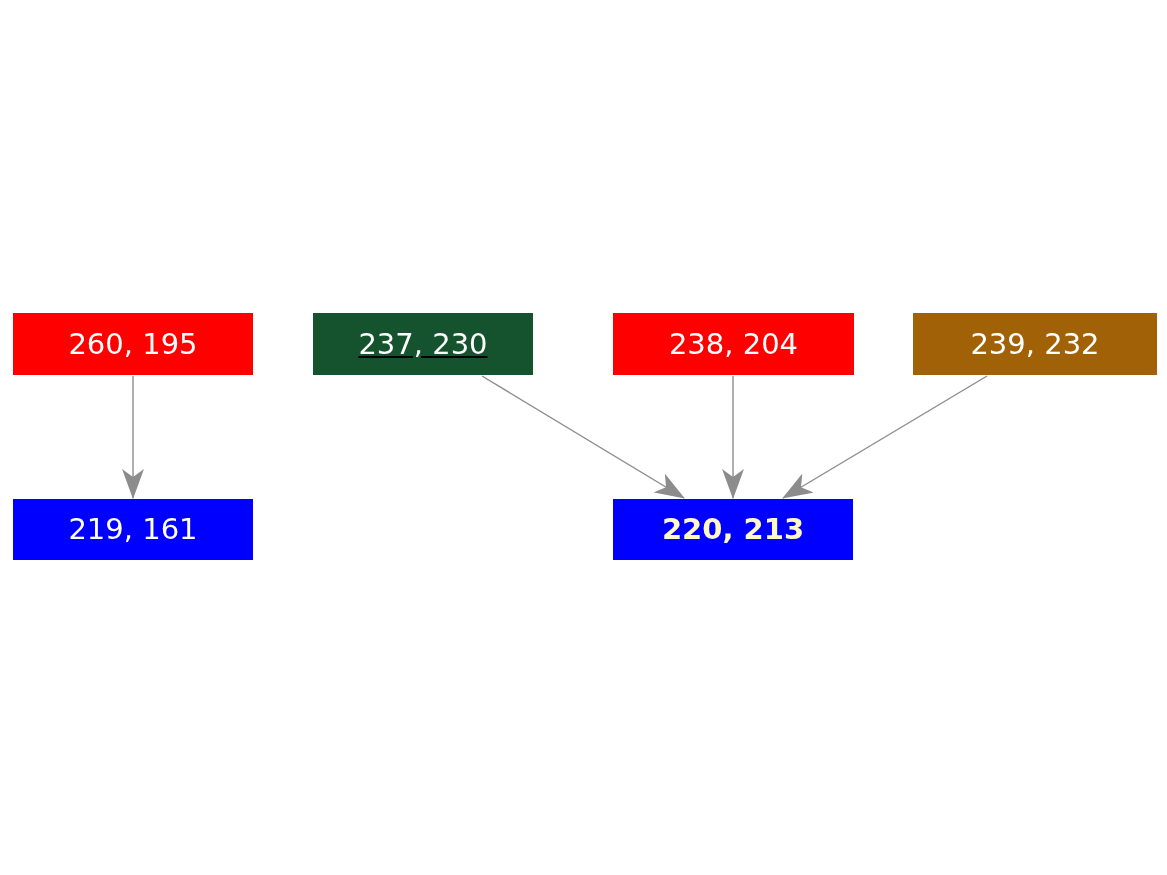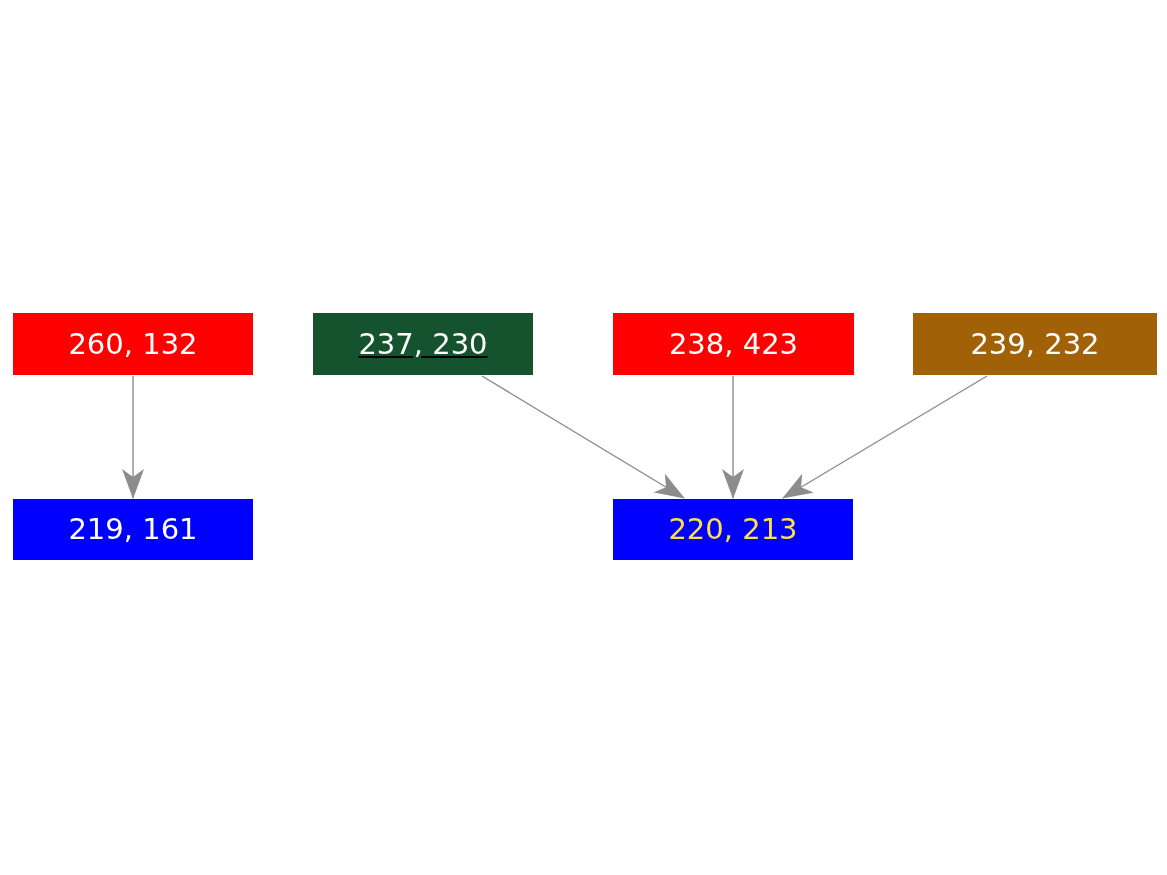--- a/index.html
+++ b/index.html
@@ -48,31 +48,31 @@
     </defs>
     <g>
         <line x1="133" y1="376" x2="133" y2="498" stroke="#8c8c8c" stroke-width="1.4" marker-end="url(#arrowhead)"></line>
         <line x1="482" y1="376" x2="684" y2="498" stroke="#8c8c8c" stroke-width="1.4" marker-end="url(#arrowhead)"></line>
         <line x1="733" y1="376" x2="733" y2="498" stroke="#8c8c8c" stroke-width="1.4" marker-end="url(#arrowhead)"></line>
         <line x1="987" y1="376" x2="783" y2="498" stroke="#8c8c8c" stroke-width="1.4" marker-end="url(#arrowhead)"></line>
       </g>
   </svg>
   <div>
       <div class="node" style="left: 13px; top: 313px; width: 240px; height: 62px; background: rgb(255, 0, 0);">
-        <span class="node-label" style="color: rgb(255, 255, 255);">260, 132</span>
+        <span class="node-label" style="color: rgb(255, 255, 255);">260, 195</span>
       </div>
       <div class="node" style="left: 313px; top: 313px; width: 220px; height: 62px; background: #14532d; text-decoration: underline;">
         <span class="node-label" style="color: rgb(255, 255, 255);">237, 230</span>
       </div>
       <div class="node" style="left: 613px; top: 313px; width: 241px; height: 62px; background: rgb(255, 0, 0);">
-        <span class="node-label" style="color: rgb(255, 255, 255);">238, 423</span>
+        <span class="node-label" style="color: rgb(255, 255, 255);">238, 204</span>
       </div>
       <div class="node" style="left: 913px; top: 313px; width: 244px; height: 62px; background: #a16207;">
         <span class="node-label" style="color: rgb(255, 255, 255);">239, 232</span>
       </div>
       <div class="node" style="left: 13px; top: 499px; width: 240px; height: 61px; background: rgb(0, 0, 255);">
         <span class="node-label" style="color: rgb(255, 255, 255);">219, 161</span>
       </div>
       <div class="node" style="left: 613px; top: 499px; width: 240px; height: 61px; background: rgb(0, 0, 255);">
-        <span class="node-label" style="color: #fde047;">220, 213</span>
+        <span class="node-label" style="color: #fef9c3; font-weight: bold;">220, 213</span>
       </div>
     </div>
 </div>
 
 </body></html>

